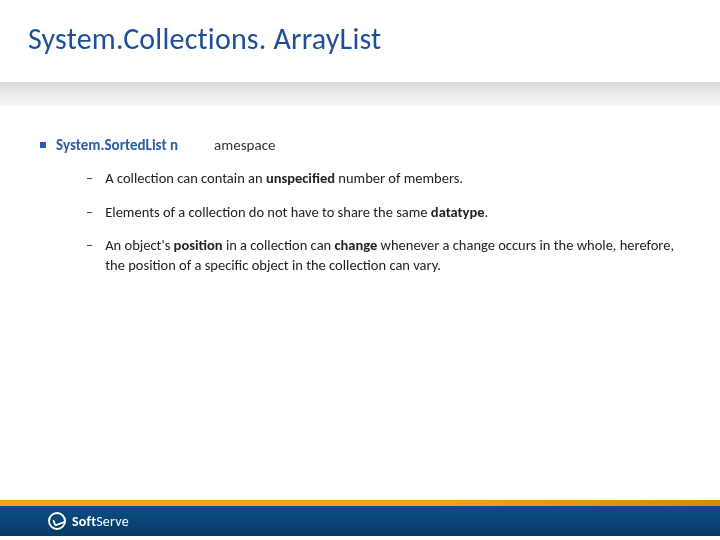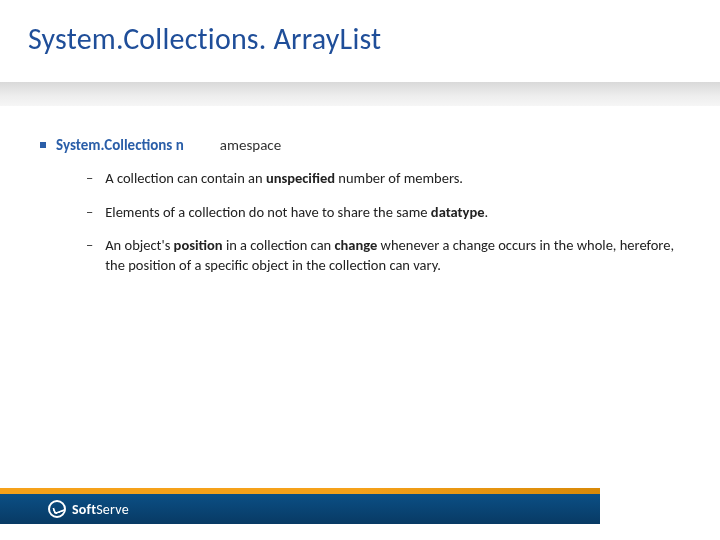--- a/index.html
+++ b/index.html
@@ -11,21 +11,21 @@
   .bul1 { display: flex; align-items: flex-start; gap: 10px; margin-bottom: 18px; font-size: 15px; line-height: 1.35; }
   .bul1 .sq { width: 6px; height: 6px; background: #2a5ea8; margin-top: 7px; flex-shrink: 0; }
   .bul1 .sq.orange { background: #d07a2a; }
   .bul1-text-blue { color: #2a5ea8; font-weight: 600; }
   .bul1-text-normal { color: #333; font-weight: 400; margin-left: 36px; }
   .bul1-text-orange { color: #c66a1a; font-weight: 400; }
   .dashlist { margin-left: 46px; margin-top: -4px; }
   .dash { display: flex; align-items: flex-start; gap: 12px; margin-bottom: 14px; font-size: 14.5px; line-height: 1.35; color: #222; }
   .dash .dd { flex-shrink: 0; margin-top: 0; color: #333; }
   .dash b { font-weight: 600; margin-top: 10px; }
-  .footer { position: absolute; left: 0; bottom: 16px; width: 600px; }
+  .footer { position: absolute; left: 0; bottom: 4px; width: 720px; }
   .footer-accent { height: 6px; width: 100%; background: linear-gradient(to right, #f5a11a 0%, #f5a11a 60%, #d88908 100%); }
   .footer-bar { height: 30px; width: 100%; background: linear-gradient(to bottom, #0b4f85 0%, #083a64 100%); display: flex; align-items: center; padding-left: 48px; gap: 6px; }
   .logo-mark { width: 18px; height: 18px; border: 2px solid #fff; border-radius: 50%; position: relative; }
   .logo-mark::before { content: ""; position: absolute; left: 3px; top: 4px; width: 10px; height: 5px; border-left: 2px solid #fff; border-bottom: 2px solid #fff; transform: rotate(-20deg); border-radius: 0 0 0 3px; }
   .logo-text { color: #fff; font-size: 14px; font-weight: 600; letter-spacing: 0.2px; }
   .logo-text .light { font-weight: 400; }
 </style>
 </head>
 <body>
 
@@ -33,21 +33,21 @@
 
   <div class="title">System.Collections. ArrayList</div>
 
   <div class="hr-band"></div>
 
   <div class="content">
 
     <div class="bul1">
       <span class="sq"></span>
       <span>
-        <span class="bul1-text-blue">System.Collections n</span><span class="bul1-text-normal">amespace</span>
+        <span class="bul1-text-blue">System.SortedList n</span><span class="bul1-text-normal">amespace</span>
       </span>
     </div>
 
 
     <div class="dashlist">
 
       <div class="dash">
         <span class="dd">–</span>
         <span>
           <span>A collection can contain an </span><b>unspecified</b><span> number of members.</span>

